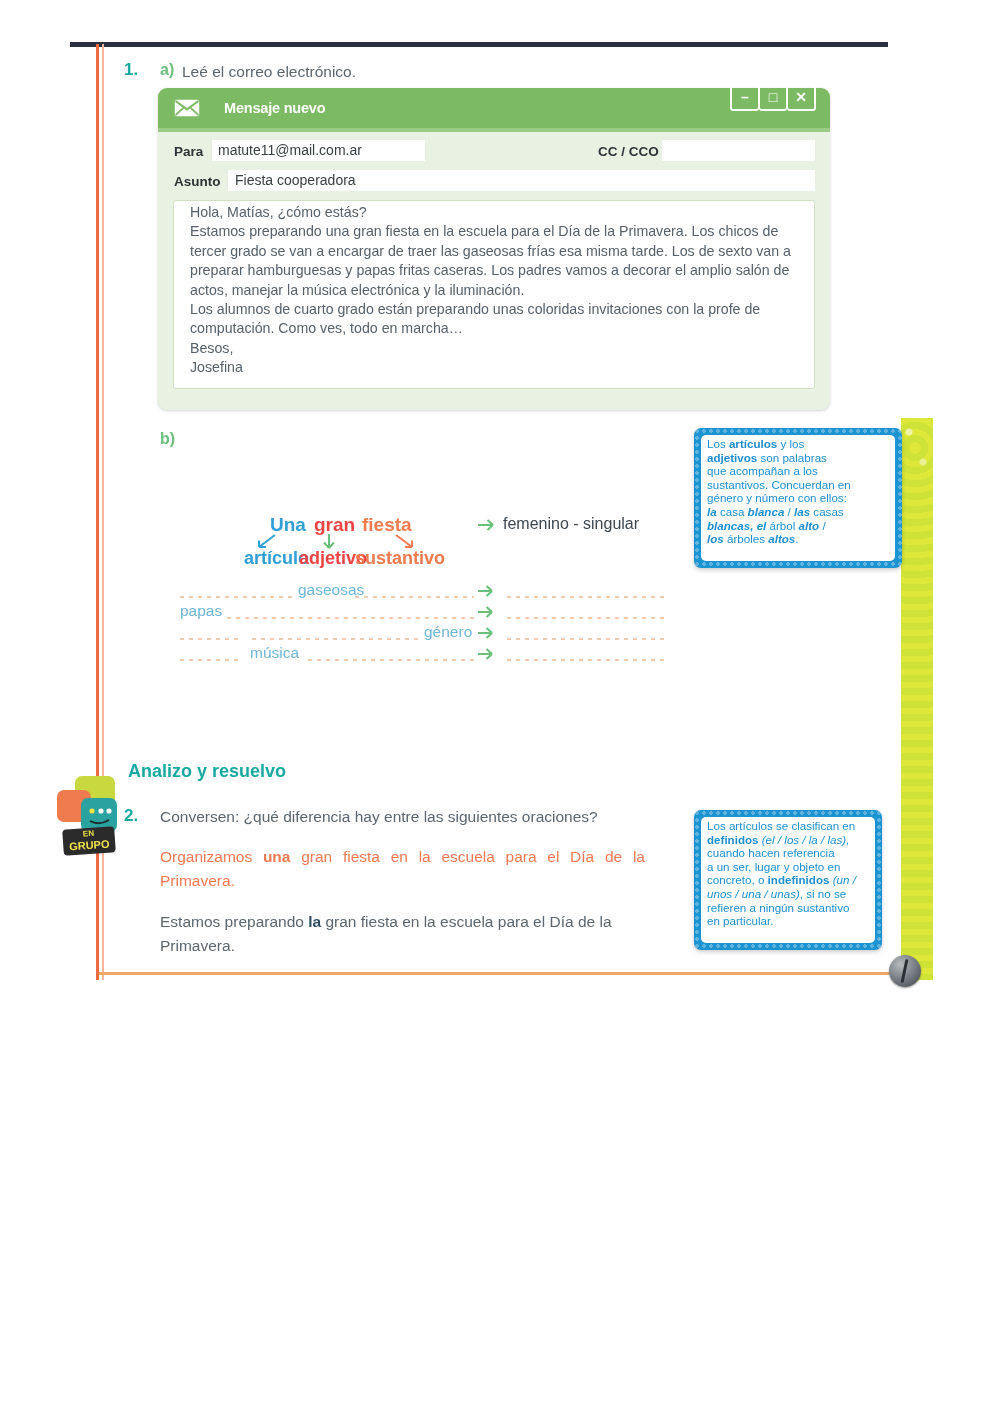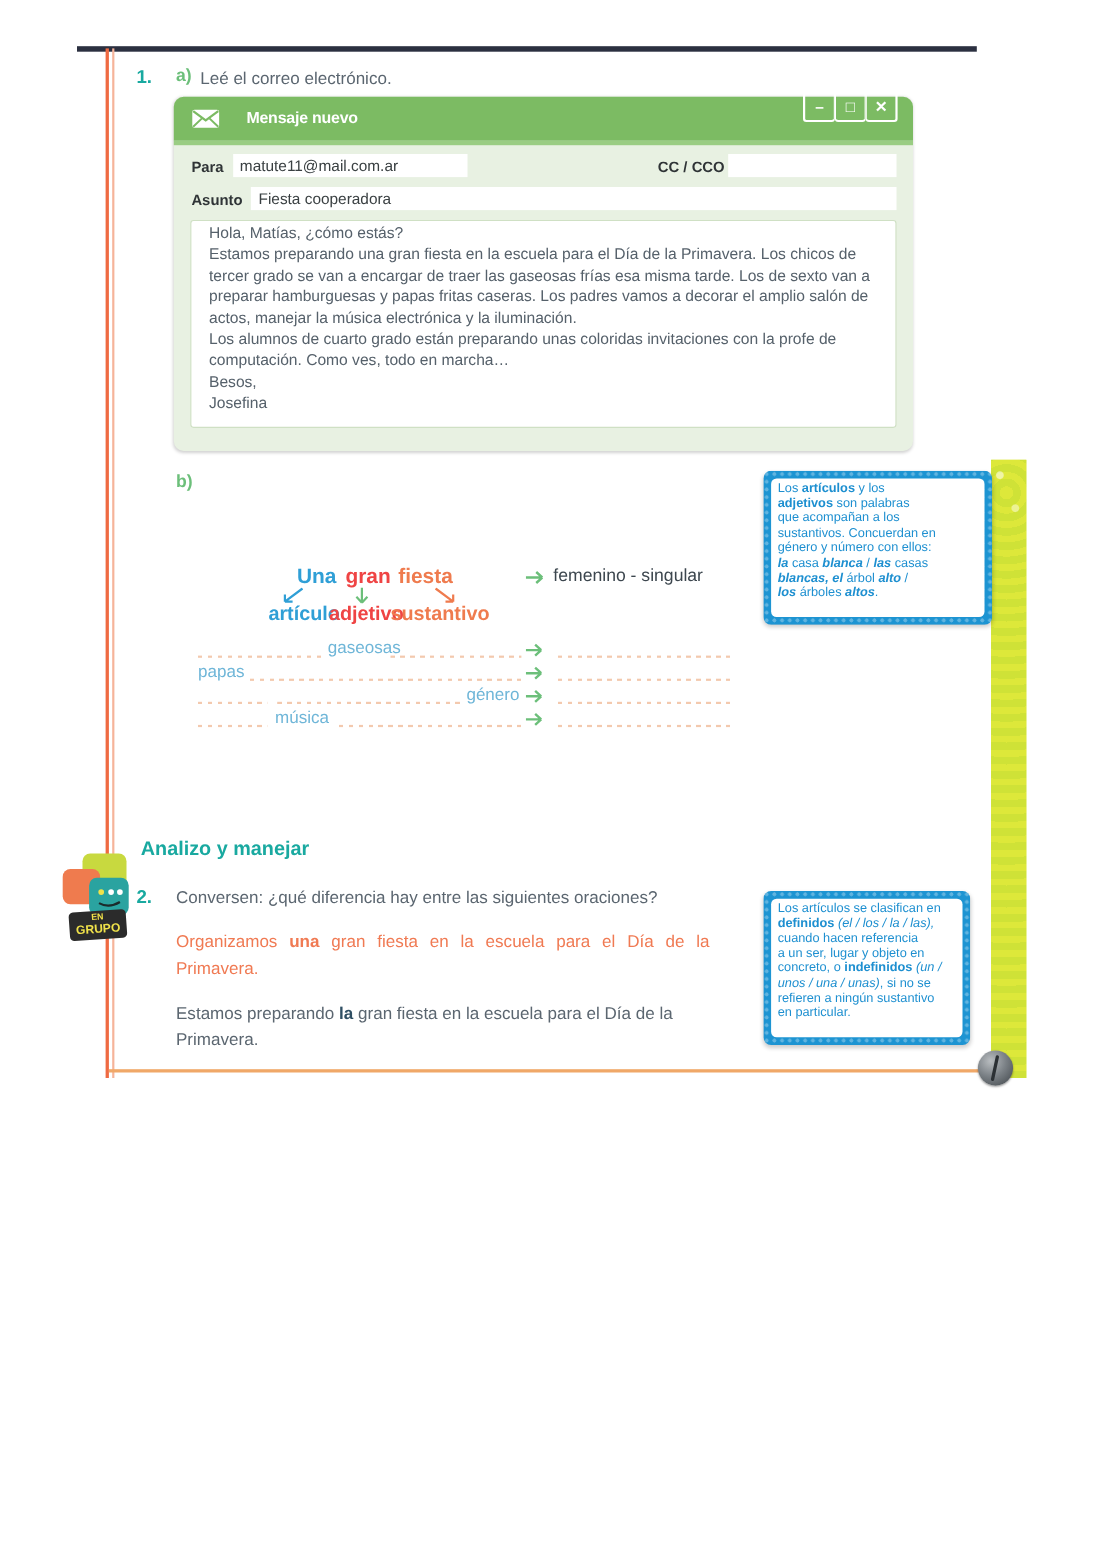--- a/index.html
+++ b/index.html
@@ -241,21 +241,21 @@
       <span>definidos</span><i class="nb"> (el / los / la / las),</i><br>
       <span class="nb">cuando hacen referencia</span><br>
       <span class="nb">a un ser, lugar y objeto en</span><br>
       <span class="nb">concreto, o </span><span>indefinidos</span><i class="nb"> (un /</i><br>
       <i class="nb">unos / una / unas)</i><span class="nb">, si no se</span><br>
       <span class="nb">refieren a ningún sustantivo</span><br>
       <span class="nb">en particular.</span>
     </div>
   </div>
 
-  <div class="sect-head" style="left:128px;top:761px;">Analizo y manejar</div>
+  <div class="sect-head" style="left:128px;top:761px;">Analizo y resuelvo</div>
 
   <div class="grp">
     <div class="bub" style="left:18px;top:0;width:40px;height:32px;background:#c8d93f;"></div>
     <div class="bub" style="left:0;top:14px;width:34px;height:32px;background:#ef7b4e;"></div>
     <div class="bub" style="left:24px;top:22px;width:36px;height:34px;background:#2aa3a0;"></div>
     <svg style="position:absolute;left:24px;top:22px;width:36px;height:34px;" viewBox="0 0 36 34">
       <circle cx="11" cy="13" r="2.6" fill="#f0e24a"></circle>
       <circle cx="20" cy="13" r="2.6" fill="#ffffff"></circle>
       <circle cx="28" cy="13" r="2.6" fill="#ffffff"></circle>
       <path d="M9 23 Q18 28 28 22" fill="none" stroke="#1b2b2b" stroke-width="2"></path>

